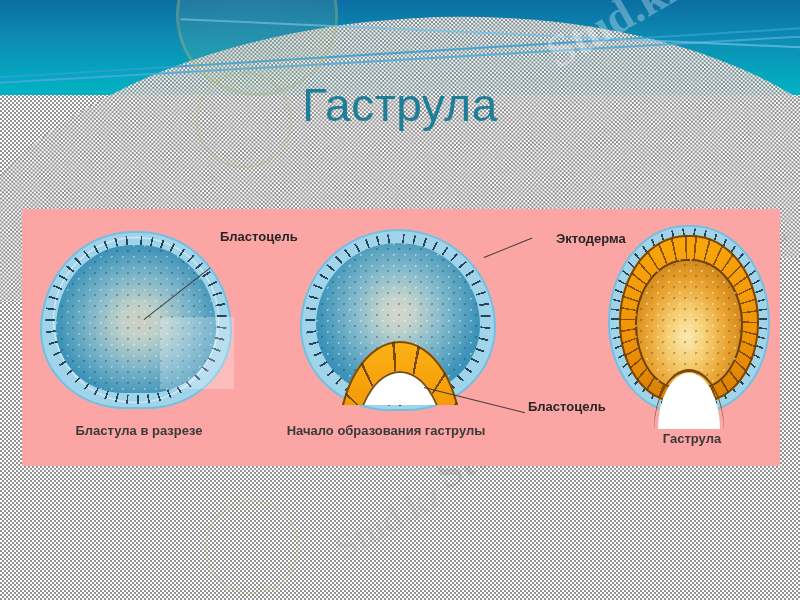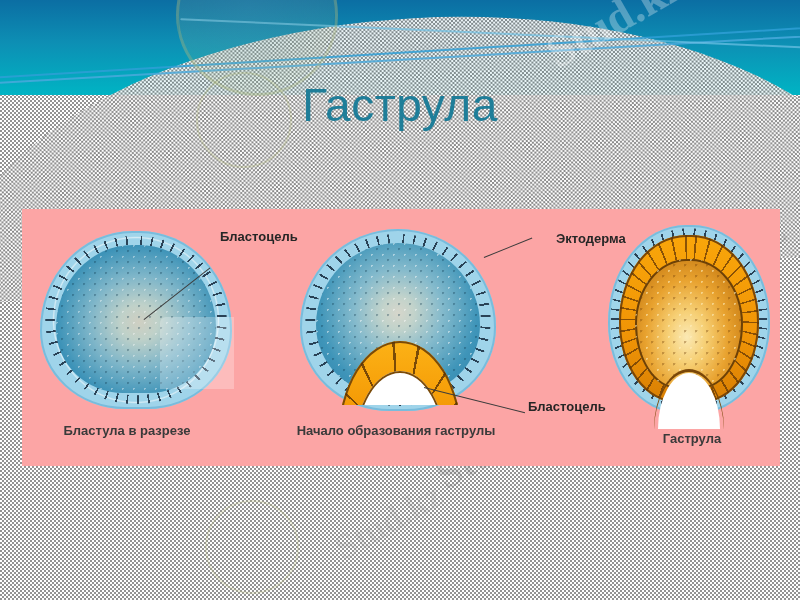--- a/index.html
+++ b/index.html
@@ -442,39 +442,39 @@
       <div class="diagram" id="d1">
         <div class="shell"></div>
         <div class="ring-dots"></div>
         <div class="inner"></div>
         <div class="overlay-box"></div>
       </div>
 
       <div class="leader" style="left:122px; top:110px; width:84px; transform: rotate(-38deg);"></div>
       <div class="lbl" style="left:198px; top:20px;">Бластоцель</div>
 
-      <div class="caption" style="left:0; top:214px; width:210px;">Бластула в разрезе</div>
+      <div class="caption" style="left:12px; top:214px; width:210px;">Бластула в разрезе</div>
 
       <div class="diagram" id="d2">
         <div class="shell"></div>
         <div class="ring-dots"></div>
         <div class="inner"></div>
         <div class="endo">
           <div class="endo-arc"></div>
           <div class="endo-hole"></div>
         </div>
       </div>
 
       <div class="leader" style="left:462px; top:48px; width:52px; transform: rotate(-22deg);"></div>
       <div class="lbl" style="left:510px; top:22px;margin-left:24px;">Эктодерма</div>
 
       <div class="leader" style="left:402px; top:178px; width:104px; transform: rotate(14deg);"></div>
       <div class="lbl" style="left:506px; top:190px;">Бластоцель</div>
 
-      <div class="caption" style="left:224px; top:214px; width:300px;">Начало образования гаструлы</div>
+      <div class="caption" style="left:214px; top:214px; width:300px;">Начало образования гаструлы</div>
 
       <div class="diagram" id="d3">
         <div class="shell"></div>
         <div class="ring-dots"></div>
         <div class="ecto-orange"></div>
         <div class="inner-orange"></div>
         <div class="notch"></div>
         <div class="notch-rim"></div>
       </div>
 

